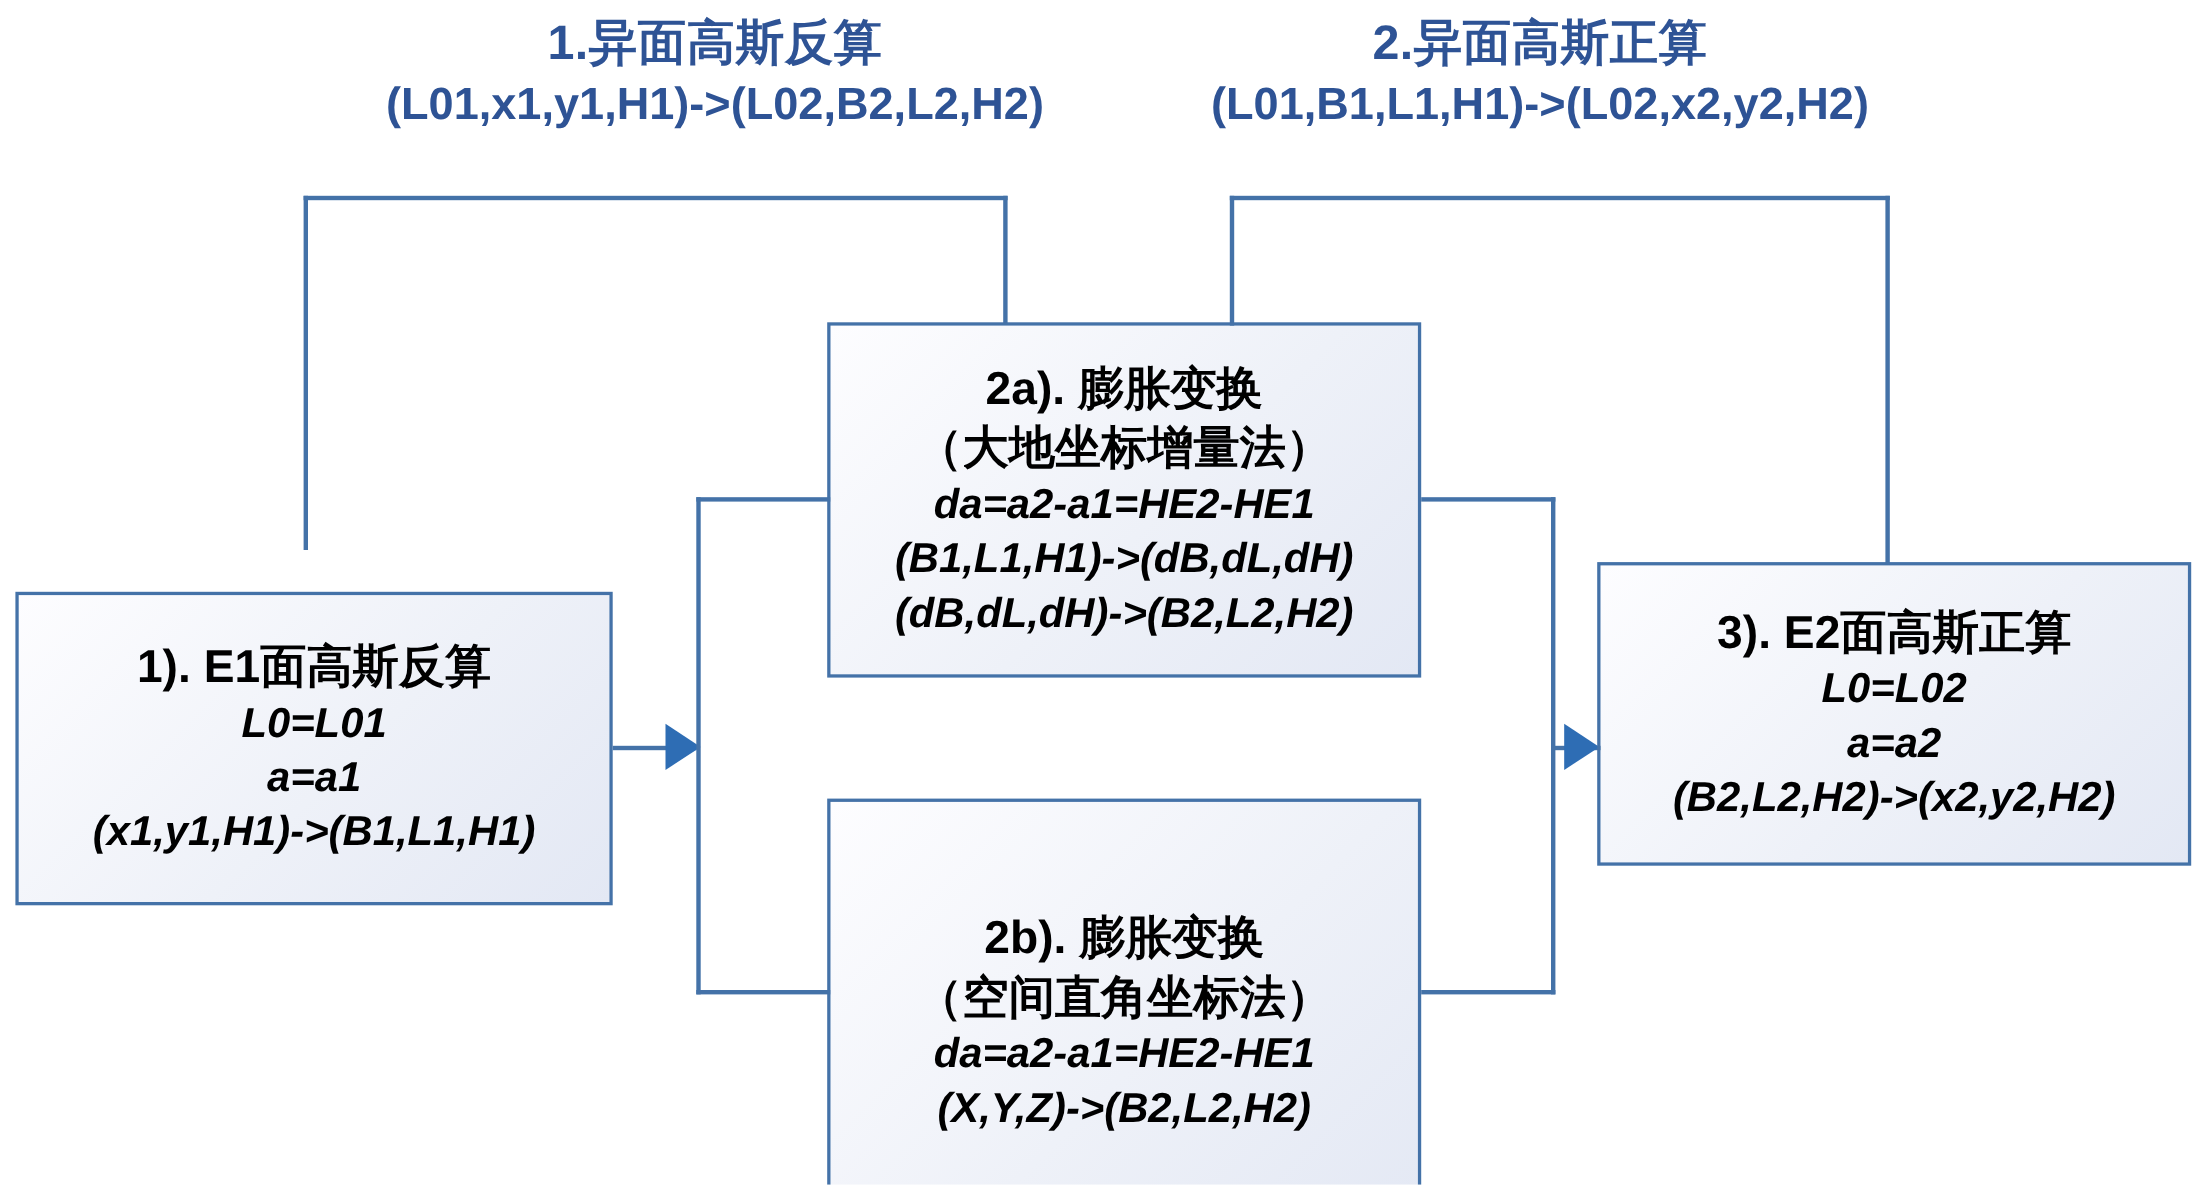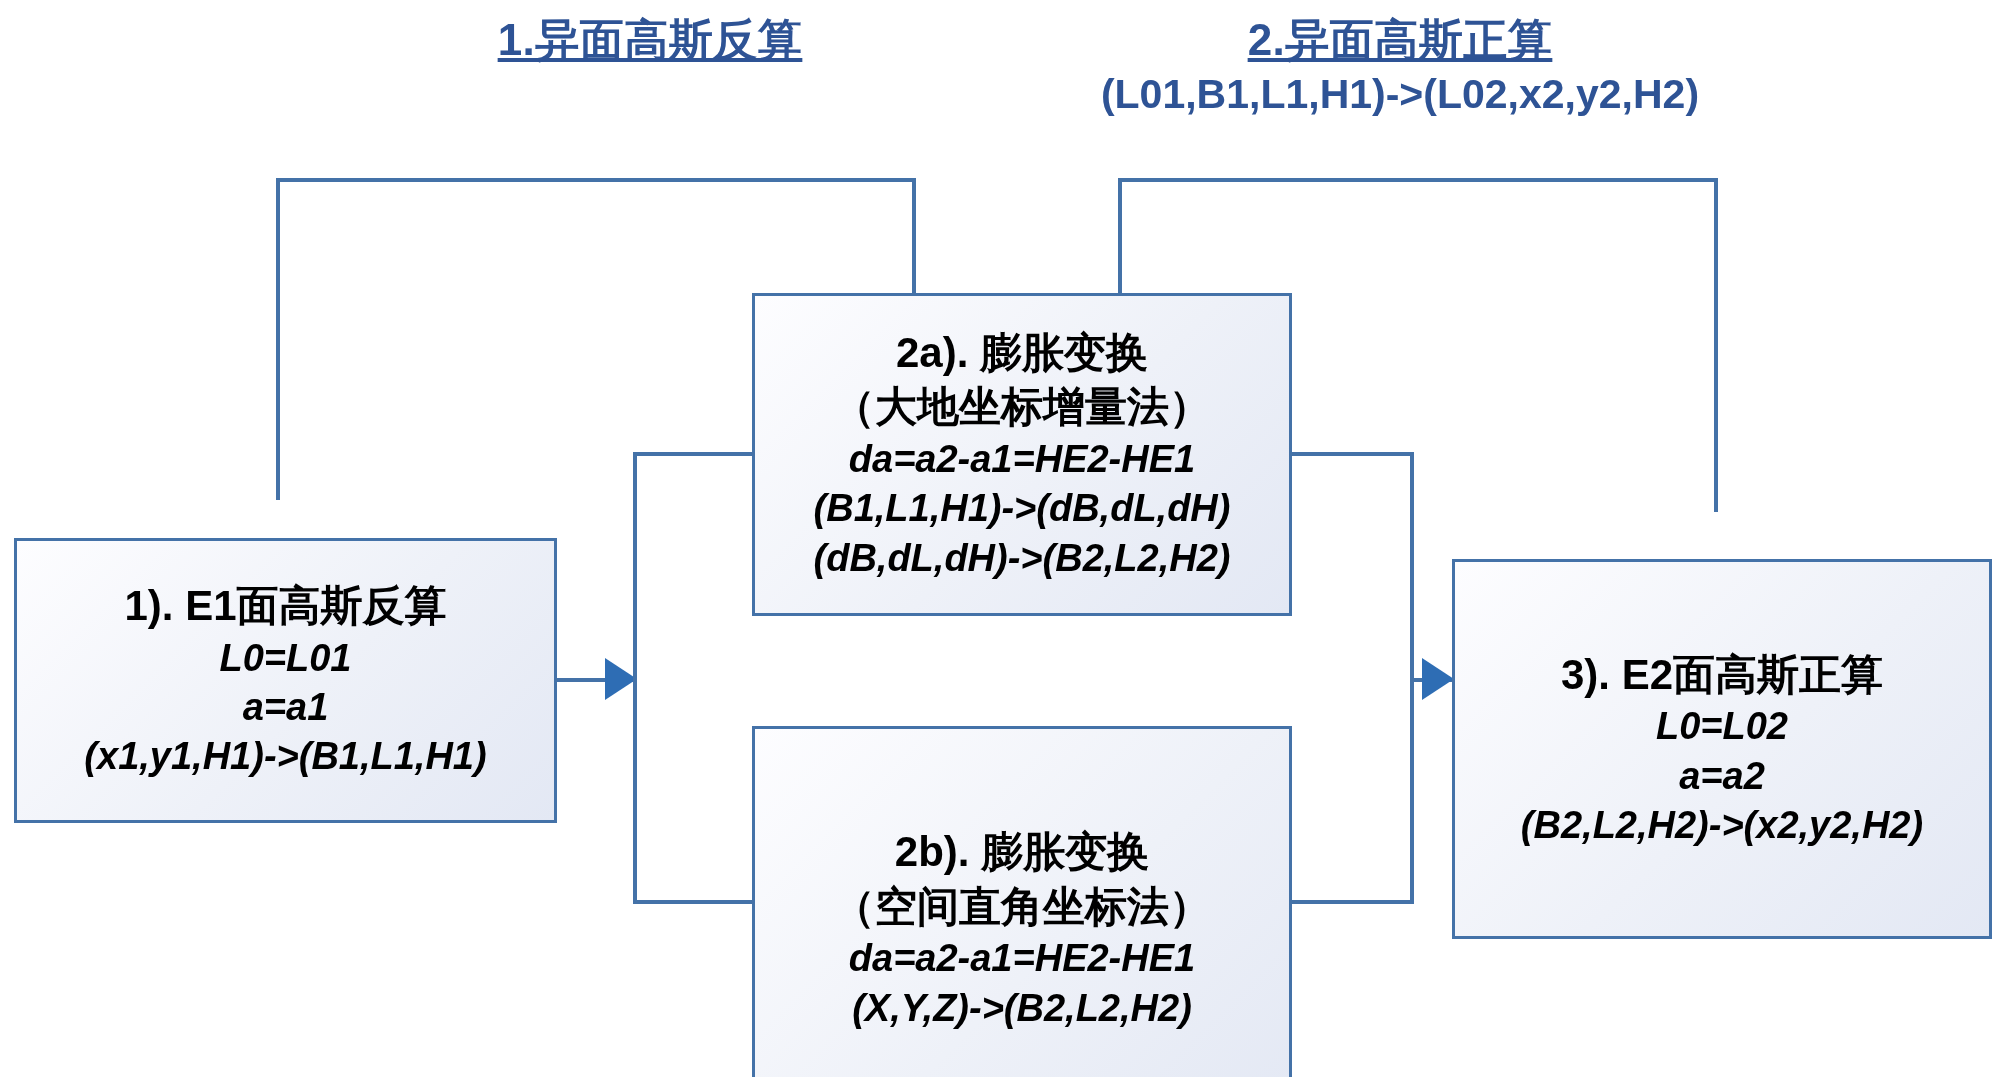--- a/index.html
+++ b/index.html
@@ -23,21 +23,20 @@
     text-align: center;
     color: #2E5395;
     font-weight: bold;
     line-height: 1.28;
     white-space: nowrap;
   }
   .heading .h-title {
     display: block;
     font-size: 44px;
     letter-spacing: 0.5px;
-    text-decoration: underline;
   }
   .heading .h-sub {
     display: block;
     font-size: 41px;
     letter-spacing: 0px;
   }
   #heading-1 { left: 240px; top: 12px; width: 820px; }
   #heading-2 { left: 920px; top: 12px; width: 960px; }
 
   
@@ -65,21 +64,21 @@
   .box .eq {
     font-size: 38px;
     font-weight: 700;
     line-height: 1.30;
     font-style: italic;
   }
 
   #box-1 { left: 14px;   top: 538px; width: 543px;  height: 285px; }
   #box-2a { left: 752px; top: 293px; width: 540px;  height: 323px; }
   #box-2b { left: 752px; top: 726px; width: 540px;  height: 406px; }
-  #box-3 { left: 1452px; top: 511px; width: 540px;  height: 380px; margin-top: 48px; }
+  #box-3 { left: 1452px; top: 511px; width: 540px;  height: 276px; }
 
   
   .seg {
     position: absolute;
     background: #4472A8;
   }
   .seg.h { height: 4px; }
   .seg.v { width: 4px; }
 
   .arrow-head {
@@ -91,20 +90,21 @@
     border-left: 32px solid #2E6DB4;
   }
 </style>
 </head>
 <body>
 
 <div id="canvas">
 
   <div class="heading" id="heading-1">
     <span class="h-title">1.异面高斯反算</span>
+    <span class="h-sub">(L01,x1,y1,H1)-&gt;(L02,B2,L2,H2)</span>
   </div>
 
   <div class="heading" id="heading-2">
     <span class="h-title">2.异面高斯正算</span>
     <span class="h-sub">(L01,B1,L1,H1)-&gt;(L02,x2,y2,H2)</span>
   </div>
 
   <div class="seg v" style="left:276px; top:178px; height:322px;"></div>
   <div class="seg h" style="left:276px; top:178px; width:640px;"></div>
   <div class="seg v" style="left:912px; top:178px; height:116px;"></div>

